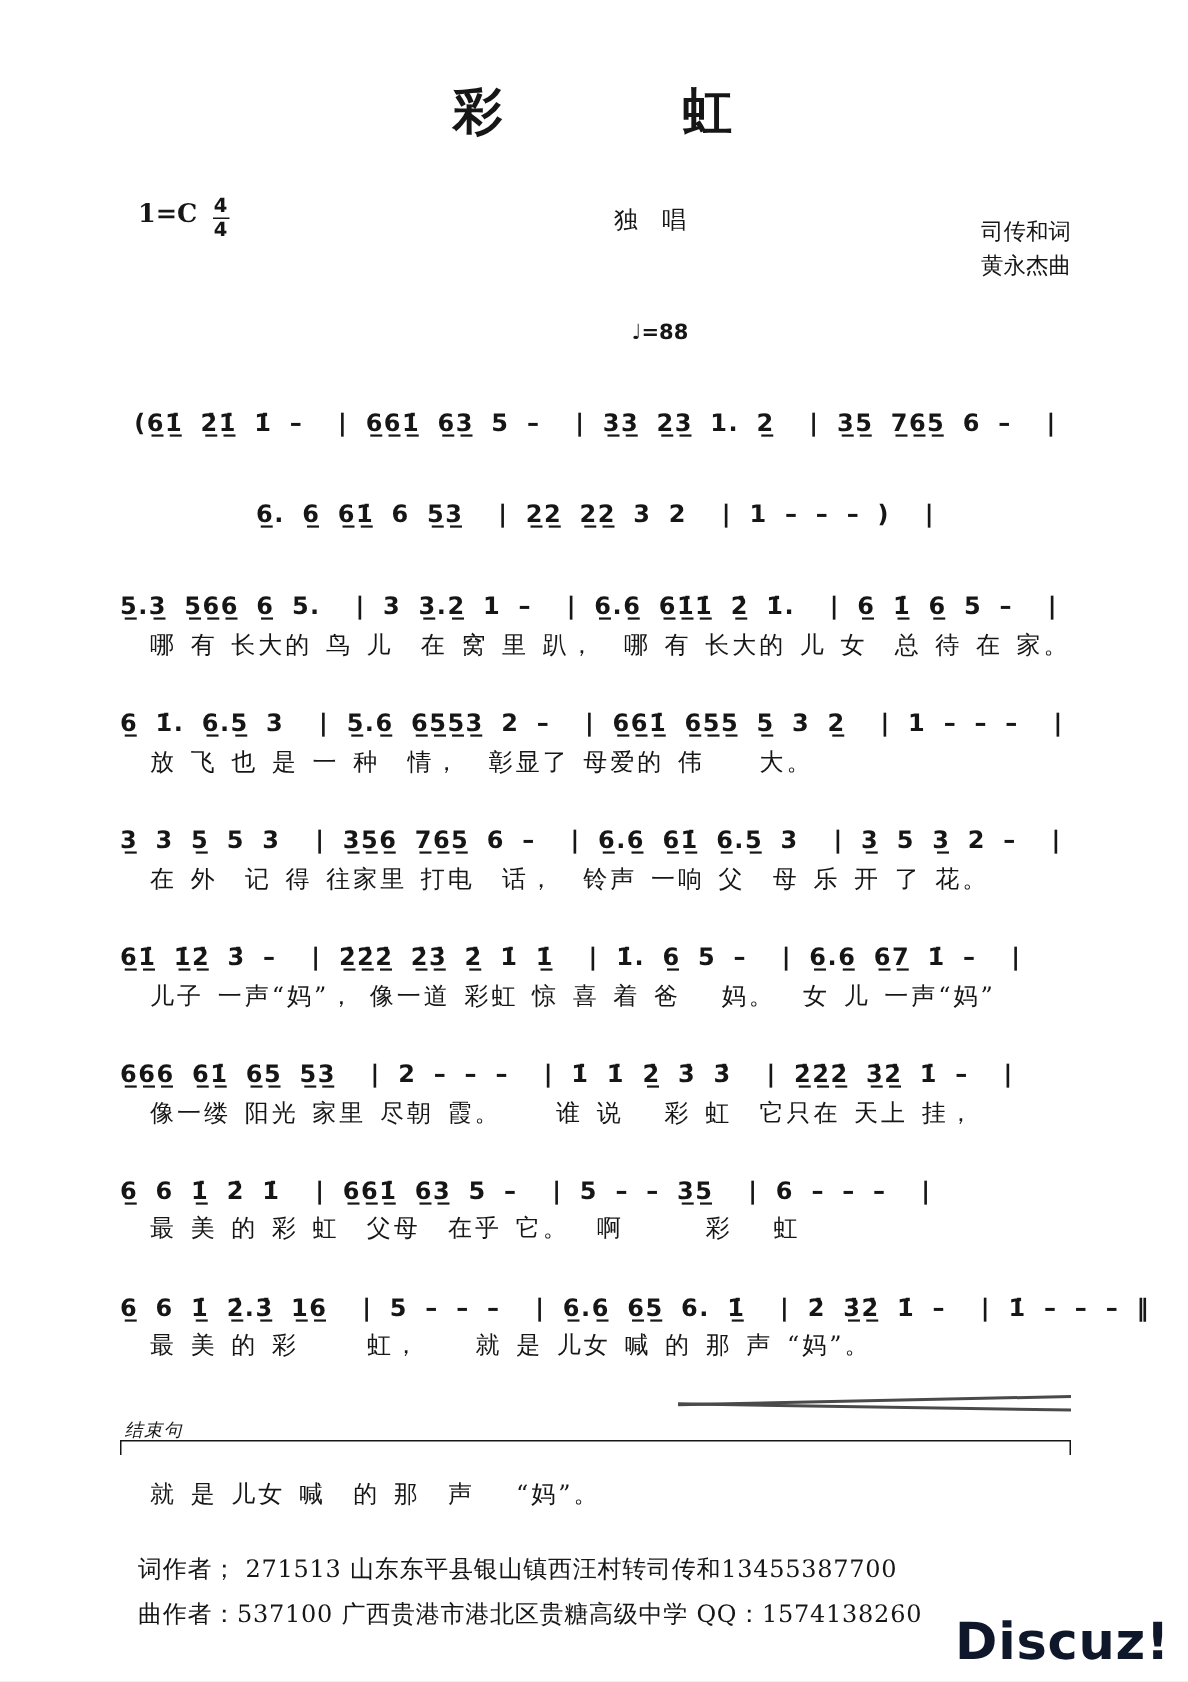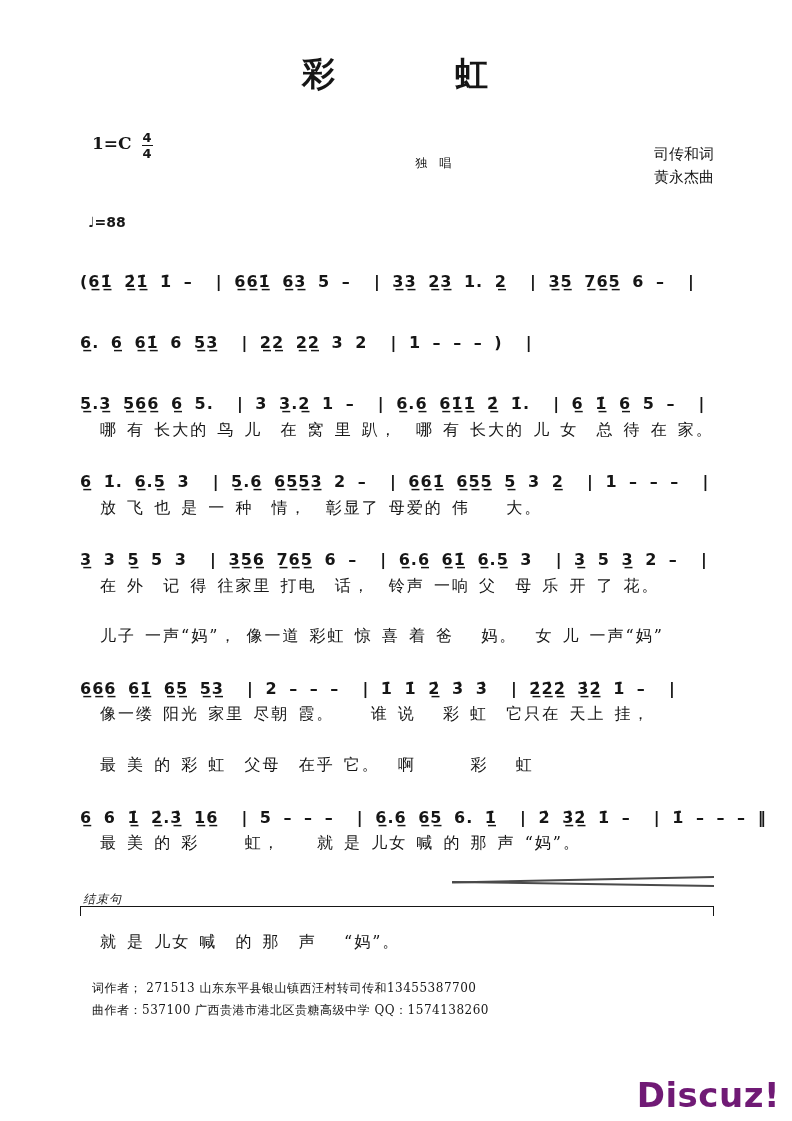--- a/index.html
+++ b/index.html
@@ -20,61 +20,61 @@
     font-size:33px;font-weight:bold;letter-spacing:2px;
   }
   .meta-row{
     display:flex;justify-content:space-between;align-items:flex-start;
     margin:36px 78px 0 92px;
   }
   .key-block{display:flex;align-items:flex-start;gap:10px;font-family:"DejaVu Serif",serif;font-size:17px;font-weight:bold;}
   .meter{display:inline-flex;flex-direction:column;align-items:center;line-height:1;margin-top:-2px;}
   .meter .num{font-size:13px;font-weight:bold;font-family:"DejaVu Sans",sans-serif;}
   .meter .frac-bar{width:11px;height:1px;background:#161616;margin:1px 0;}
-  .perf{font-family:"DejaVu Serif",serif;font-size:12px;margin-top:22px;margin-left:60px;}
+  .perf{font-family:"DejaVu Serif",serif;font-size:16px;margin-top:4px;margin-left:60px;}
   .credits{font-family:Liberation Mono, monospace;font-size:15px;line-height:1.5;text-align:left;margin-top:12px;}
-  .tempo{margin:24px 0 0 88px;font-size:14px;font-weight:bold;}
+  .tempo{margin:24px 0 0 88px;font-size:14px;font-weight:bold;text-align:center;}
   
   .score{margin:40px 78px 0 80px;}
   .system{margin-bottom:30px;}
   .notes-line{
     font-size:16px;font-weight:bold;
     letter-spacing:1px;word-spacing:5px;
     white-space:pre;line-height:1.45;
   }
   .lyrics-line{
     font-family:"DejaVu Serif",serif;
     font-size:16px;letter-spacing:2px;word-spacing:2px;
     white-space:pre;margin-top:4px;line-height:1.3;padding-left:20px;
   }
   .lyrics-line:empty{display:none;}
-  .system.intro{margin-bottom:38px;}
+  .system.intro{margin-bottom:38px;text-align:center;}
   
   .ending-section{position:relative;margin-top:36px;padding-top:16px;}
   .deco-line{position:absolute;right:0;height:2px;background:#4a4a4a;width:262px;transform-origin:right center;}
   .deco-line.one{top:-14px;transform:rotate(-1.2deg);}
   .deco-line.two{top:-5px;transform:rotate(0.9deg);}
   .ending-bracket{
     position:relative;height:9px;
     border-top:1.5px solid #161616;
     border-left:1.5px solid #161616;
     border-right:1.5px solid #161616;
   }
   .ending-label{
     position:absolute;top:1px;left:3px;
     font-family:"DejaVu Serif",serif;font-style:italic;
     font-size:12px;letter-spacing:1px;
   }
   .ending-section .system{margin-top:16px;margin-bottom:0;}
   
-  .footer{margin:24px 0 0 92px;font-family:"DejaVu Serif",serif;font-size:12px;line-height:1.9;letter-spacing:0.5px;}
+  .footer{margin:24px 0 0 92px;font-family:"DejaVu Serif",serif;font-size:16px;line-height:1.9;letter-spacing:0.5px;}
   .watermark{
     position:absolute;right:12px;bottom:6px;
     font-size:34px;font-weight:bold;letter-spacing:0.5px;
-    color:#701a75;
+    color:#0f172a;
     font-family:"DejaVu Sans",sans-serif;
   }
 </style>
 </head>
 <body>
 
 <div class="page">
 
   <div class="title-row">
     <span>彩</span>
@@ -120,29 +120,31 @@
       <div class="notes-line">6̲ 1̇. 6̲.5̲ 3  | 5̲.6̲ 6̲5̲5̲3̲ 2 –  | 6̲6̲1̲̇ 6̲5̲5̲ 5̲ 3 2̲  | 1 – – –  |</div>
       <div class="lyrics-line">放 飞 也 是 一 种  情，  彰显了 母爱的 伟    大。</div>
     </div>
 
     <div class="system">
       <div class="notes-line">3̲ 3 5̲ 5 3  | 3̲5̲6̲ 7̲6̲5̲ 6 –  | 6̲.6̲ 6̲1̲̇ 6̲.5̲ 3  | 3̲ 5 3̲ 2 –  |</div>
       <div class="lyrics-line">在 外  记 得 往家里 打电  话，  铃声 一响 父  母 乐 开 了 花。</div>
     </div>
 
     <div class="system">
+      <div class="notes-line">6̲1̲̇ 1̲̇2̲̇ 3̇ –  | 2̲̇2̲̇2̲̇ 2̲̇3̲̇ 2̲̇ 1̇ 1̲̇  | 1̇. 6̲ 5 –  | 6̲.6̲ 6̲7̲ 1̇ –  |</div>
       <div class="lyrics-line">儿子 一声“妈”， 像一道 彩虹 惊 喜 着 爸   妈。  女 儿 一声“妈”</div>
     </div>
 
     <div class="system">
       <div class="notes-line">6̲6̲6̲ 6̲1̲̇ 6̲5̲ 5̲3̲  | 2 – – –  | 1̇ 1̇ 2̲̇ 3̇ 3̇  | 2̲̇2̲̇2̲̇ 3̲̇2̲̇ 1̇ –  |</div>
       <div class="lyrics-line">像一缕 阳光 家里 尽朝 霞。    谁 说   彩 虹  它只在 天上 挂，</div>
     </div>
 
     <div class="system">
+      <div class="notes-line">6̲ 6 1̲̇ 2̇ 1̇  | 6̲6̲1̲̇ 6̲3̲ 5 –  | 5 – – 3̲5̲  | 6 – – –  |</div>
       <div class="lyrics-line">最 美 的 彩 虹  父母  在乎 它。  啊      彩   虹</div>
     </div>
 
     <div class="system">
       <div class="notes-line">6̲ 6 1̲̇ 2̲̇.3̲̇ 1̲6̲  | 5 – – –  | 6̲.6̲ 6̲5̲ 6. 1̲̇  | 2̇ 3̲̇2̲̇ 1̇ –  | 1̇ – – – ‖</div>
       <div class="lyrics-line">最 美 的 彩     虹，    就 是 儿女 喊 的 那 声 “妈”。</div>
     </div>
 
     <div class="ending-section">
       <div class="deco-line one"></div>

